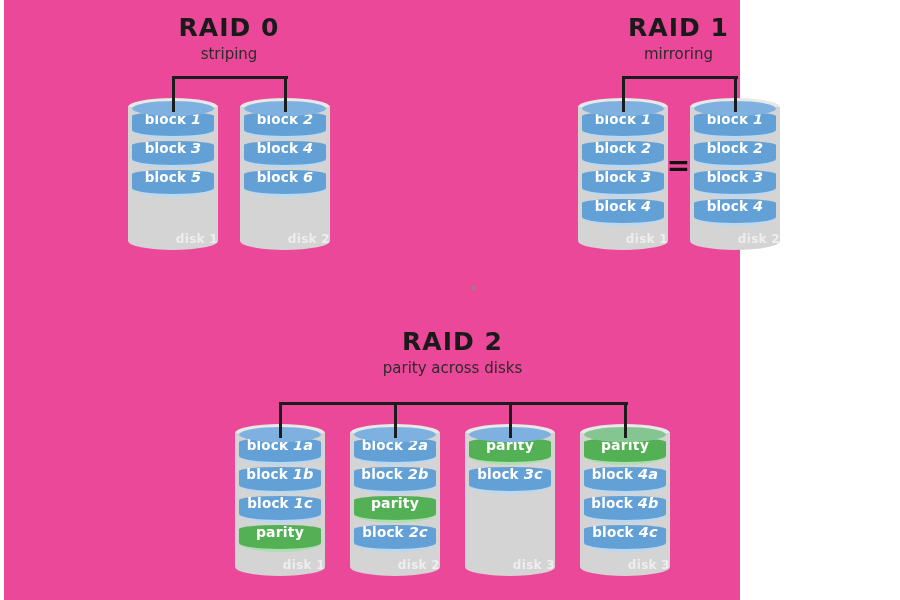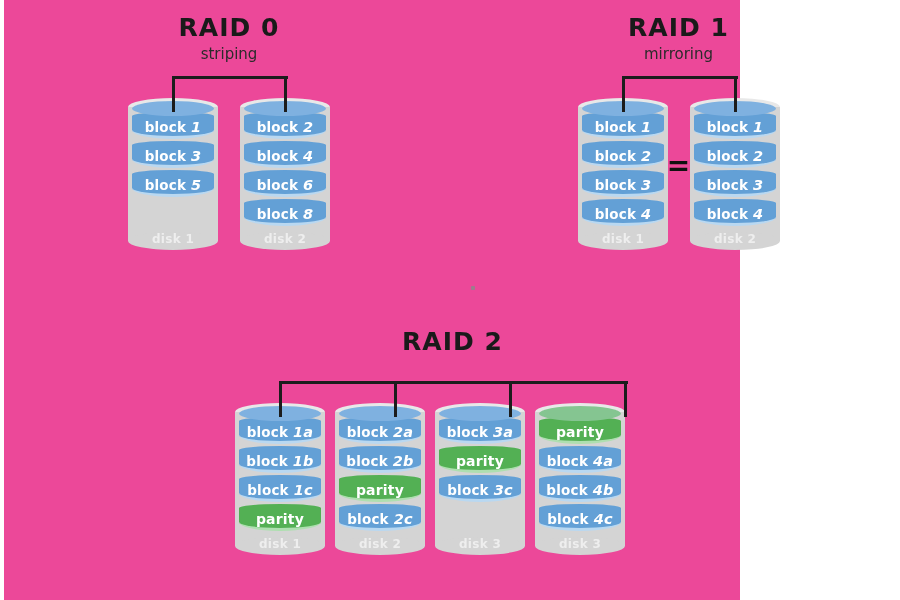--- a/index.html
+++ b/index.html
@@ -16,21 +16,21 @@
   #raid5 { left: 231px; top: 326px; width: 435px; }
 
   .title {
     font-size: 25px; font-weight: 800; letter-spacing: 1px;
     color: var(--title, #1a1a1a); line-height: 32px;
   }
   .subtitle { font-size: 15px; color: #2b2b2b; line-height: 21px; }
 
   .disks-wrap { position: relative; display: flex; }
   #raid0 .disks-wrap, #raid1 .disks-wrap { margin-top: 33px; gap: 22px; }
-  #raid5 .disks-wrap { margin-top: 45px; gap: 10px; }
+  #raid5 .disks-wrap { margin-top: 45px; gap: 25px; }
 
   
   .disk { position: relative; width: 90px; height: 152px; flex: 0 0 90px; }
   .cyl-top {
     position: absolute; left: 0; right: 0; top: 0; height: 18px;
     border-radius: 50%; background: var(--disk-gray-edge, #e8e8e8);
   }
   .cyl-body {
     position: absolute; left: 0; right: 0; top: 9px; bottom: 9px;
     background: var(--disk-gray, #d4d4d4);
@@ -44,40 +44,40 @@
     border-radius: 50%; z-index: 2;
   }
   .platter-top.data   { background: var(--block-blue-top, #7fb1e0); }
   .platter-top.parity { background: var(--parity-green-top, #85c591); }
 
   .bands { position: absolute; left: 4px; right: 4px; top: 14px; z-index: 1; }
   .band {
     height: 27px; margin-bottom: 2px; position: relative;
     border-bottom-left-radius: 50% 9px; border-bottom-right-radius: 50% 9px;
     border-top-left-radius: 50% 4px; border-top-right-radius: 50% 4px;
-    display: flex; align-items: flex-end; justify-content: center;
+    display: flex; align-items: flex-start; justify-content: center;
   }
   .band.data {
     background: var(--block-blue, #63a0d6);
     border-bottom: 3px solid var(--block-blue-rim, #b9d8f1);
   }
   .band.parity {
     background: var(--parity-green, #53b054);
     border-bottom: 3px solid var(--parity-green-rim, #aedfb0);
   }
   .band-text {
     color: #ffffff; font-weight: 700; font-size: 13.5px;
     line-height: 1; white-space: nowrap; letter-spacing: 0.2px;
     padding-bottom: 2px;
   }
   .band-text .num { font-style: italic; font-weight: 800; font-size: 14.5px; }
   .band.parity .band-text { font-size: 14px; }
 
   .disk-label {
-    position: absolute; left: 0; right: 0; bottom: 4px; text-align: center;
+    position: absolute; left: 0; right: 0; bottom: 4px; text-align: right;
     font-size: 12px; font-weight: 700; color: var(--disk-label, #eeeeee);
     z-index: 2; letter-spacing: 0.3px;
   }
 
   
   .conn-h, .conn-v { position: absolute; background: var(--connector, #1c1c1c); z-index: 3; }
   .conn-h { height: 3px; top: -22px; }
   .conn-v { width: 3px; top: -22px; height: 36px; }
 
   
@@ -125,23 +125,20 @@
           <div class="platter-top data"></div>
           <div class="bands">
             <div class="band data">
               <span class="band-text">block&nbsp;<b class="num">2</b></span>
             </div>
             <div class="band data">
               <span class="band-text">block&nbsp;<b class="num">4</b></span>
             </div>
             <div class="band data">
               <span class="band-text">block&nbsp;<b class="num">6</b></span>
-            </div>
-            <div class="band data">
-              <span class="band-text">block&nbsp;<b class="num">8</b></span>
             </div>
           </div>
           <div class="disk-label">disk 2</div>
         </div>
         <div class="conn-h" style="left: 45px; width: 115px;"></div>
         <div class="conn-v" style="left: 43.5px;"></div>
         <div class="conn-v" style="left: 155.5px;"></div>
       </div>
   </section>
 
@@ -193,20 +190,21 @@
           <div class="disk-label">disk 2</div>
         </div>
         <div class="conn-h" style="left: 45px; width: 115px;"></div>
         <div class="conn-v" style="left: 43.5px;"></div>
         <div class="conn-v" style="left: 155.5px;"></div>
       </div>
   </section>
 
   <section class="raid-section" id="raid5">
     <div class="title">RAID 2</div>
+    <div class="subtitle">parity across disks</div>
     <div class="disks-wrap">
         <div class="disk">
           <div class="cyl-top"></div>
           <div class="cyl-body"></div>
           <div class="cyl-bot"></div>
           <div class="platter-top data"></div>
           <div class="bands">
             <div class="band data">
               <span class="band-text">block&nbsp;<b class="num">1a</b></span>
             </div>
@@ -242,23 +240,20 @@
             </div>
           </div>
           <div class="disk-label">disk 2</div>
         </div>
         <div class="disk">
           <div class="cyl-top"></div>
           <div class="cyl-body"></div>
           <div class="cyl-bot"></div>
           <div class="platter-top data"></div>
           <div class="bands">
-            <div class="band data">
-              <span class="band-text">block&nbsp;<b class="num">3a</b></span>
-            </div>
             <div class="band parity">
               <span class="band-text">parity</span>
             </div>
             <div class="band data">
               <span class="band-text">block&nbsp;<b class="num">3c</b></span>
             </div>
           </div>
           <div class="disk-label">disk 3</div>
         </div>
         <div class="disk">

